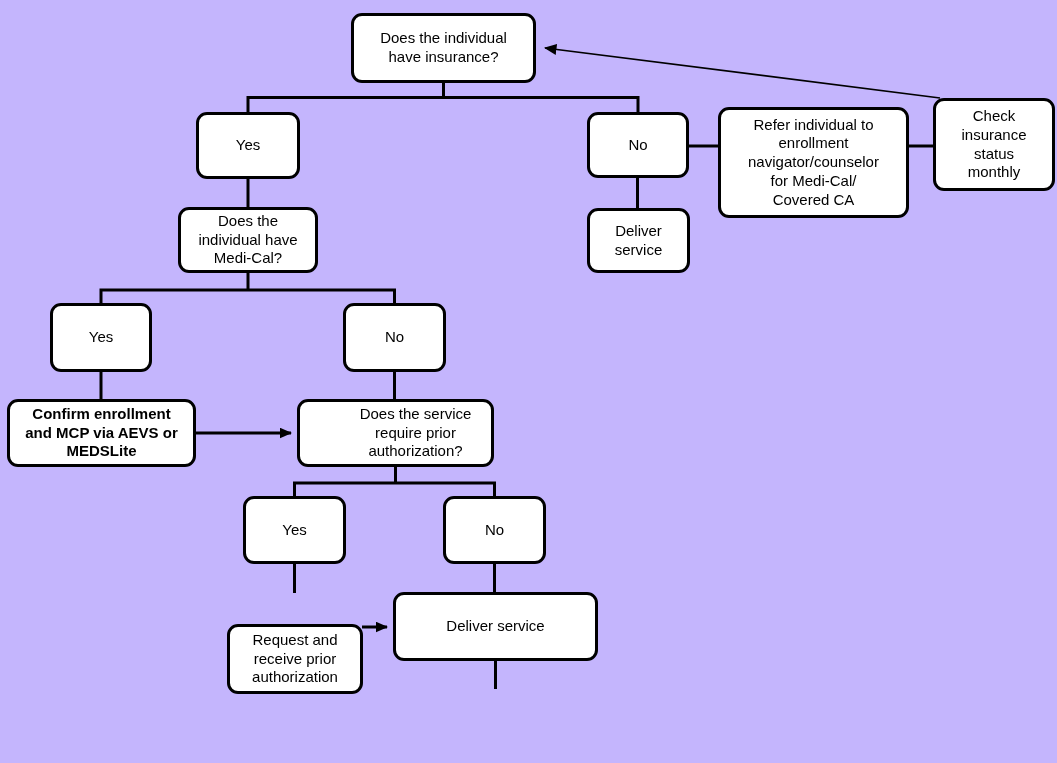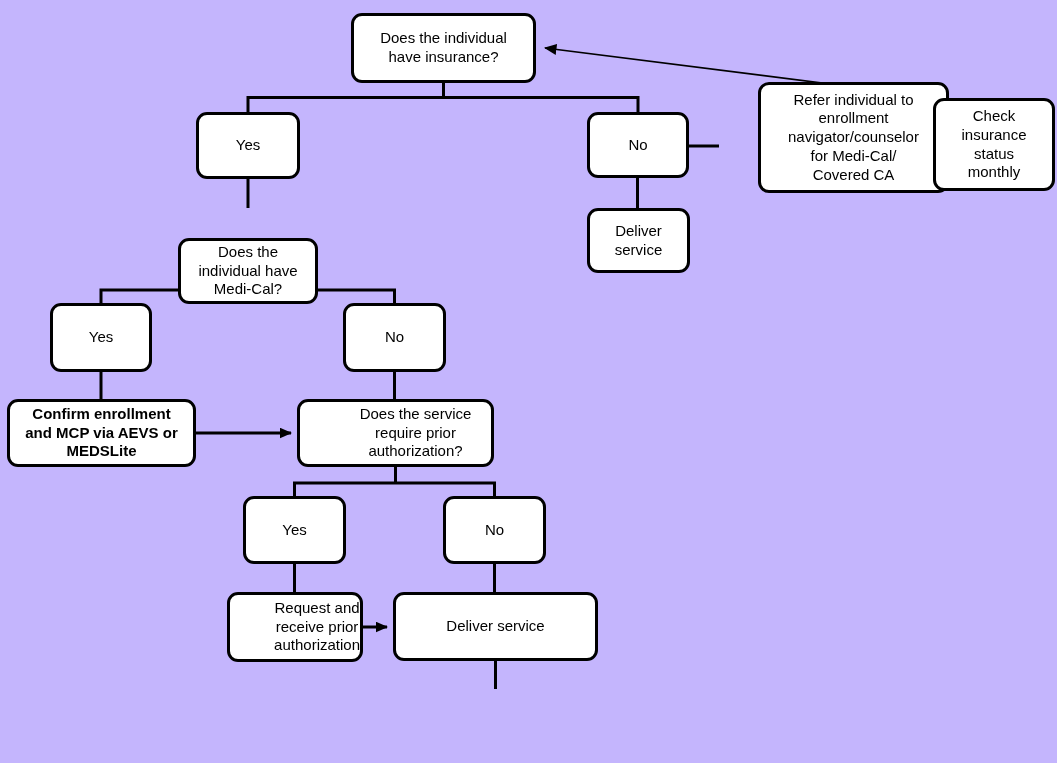--- a/index.html
+++ b/index.html
@@ -100,41 +100,41 @@
   </div>
 
   <div class="node" style="left:196px; top:112px; width:104px; height:67px;">
     <span class="lbl">Yes</span>
   </div>
 
   <div class="node" style="left:587px; top:112px; width:102px; height:66px;">
     <span class="lbl">No</span>
   </div>
 
-  <div class="node" style="left:718px; top:82px; width:191px; height:111px;margin-left:40px;">
+  <div class="node" style="left:718px; top:107px; width:191px; height:111px;">
     <span class="lbl">Refer individual to
 enrollment
 navigator/counselor
 for Medi-Cal/
 Covered CA</span>
   </div>
 
   <div class="node" style="left:933px; top:98px; width:122px; height:93px;">
     <span class="lbl">Check
 insurance
 status
 monthly</span>
   </div>
 
   <div class="node" style="left:587px; top:208px; width:103px; height:65px;">
     <span class="lbl">Deliver
 service</span>
   </div>
 
-  <div class="node" style="left:178px; top:207px; width:140px; height:66px;margin-top:31px;">
+  <div class="node" style="left:178px; top:207px; width:140px; height:66px;">
     <span class="lbl">Does the
 individual have
 Medi-Cal?</span>
   </div>
 
   <div class="node" style="left:50px; top:303px; width:102px; height:69px;">
     <span class="lbl">Yes</span>
   </div>
 
   <div class="node" style="left:343px; top:303px; width:103px; height:69px;">
@@ -154,21 +154,21 @@
   </div>
 
   <div class="node" style="left:243px; top:496px; width:103px; height:68px;">
     <span class="lbl">Yes</span>
   </div>
 
   <div class="node" style="left:443px; top:496px; width:103px; height:68px;">
     <span class="lbl">No</span>
   </div>
 
-  <div class="node" style="left:227px; top:592px; width:136px; height:70px;justify-content:flex-end;">
+  <div class="node" style="left:227px; top:624px; width:136px; height:70px;">
     <span class="lbl">Request and
 receive prior
 authorization</span>
   </div>
 
   <div class="node" style="left:393px; top:592px; width:205px; height:69px;">
     <span class="lbl">Deliver service</span>
   </div>
 
 

